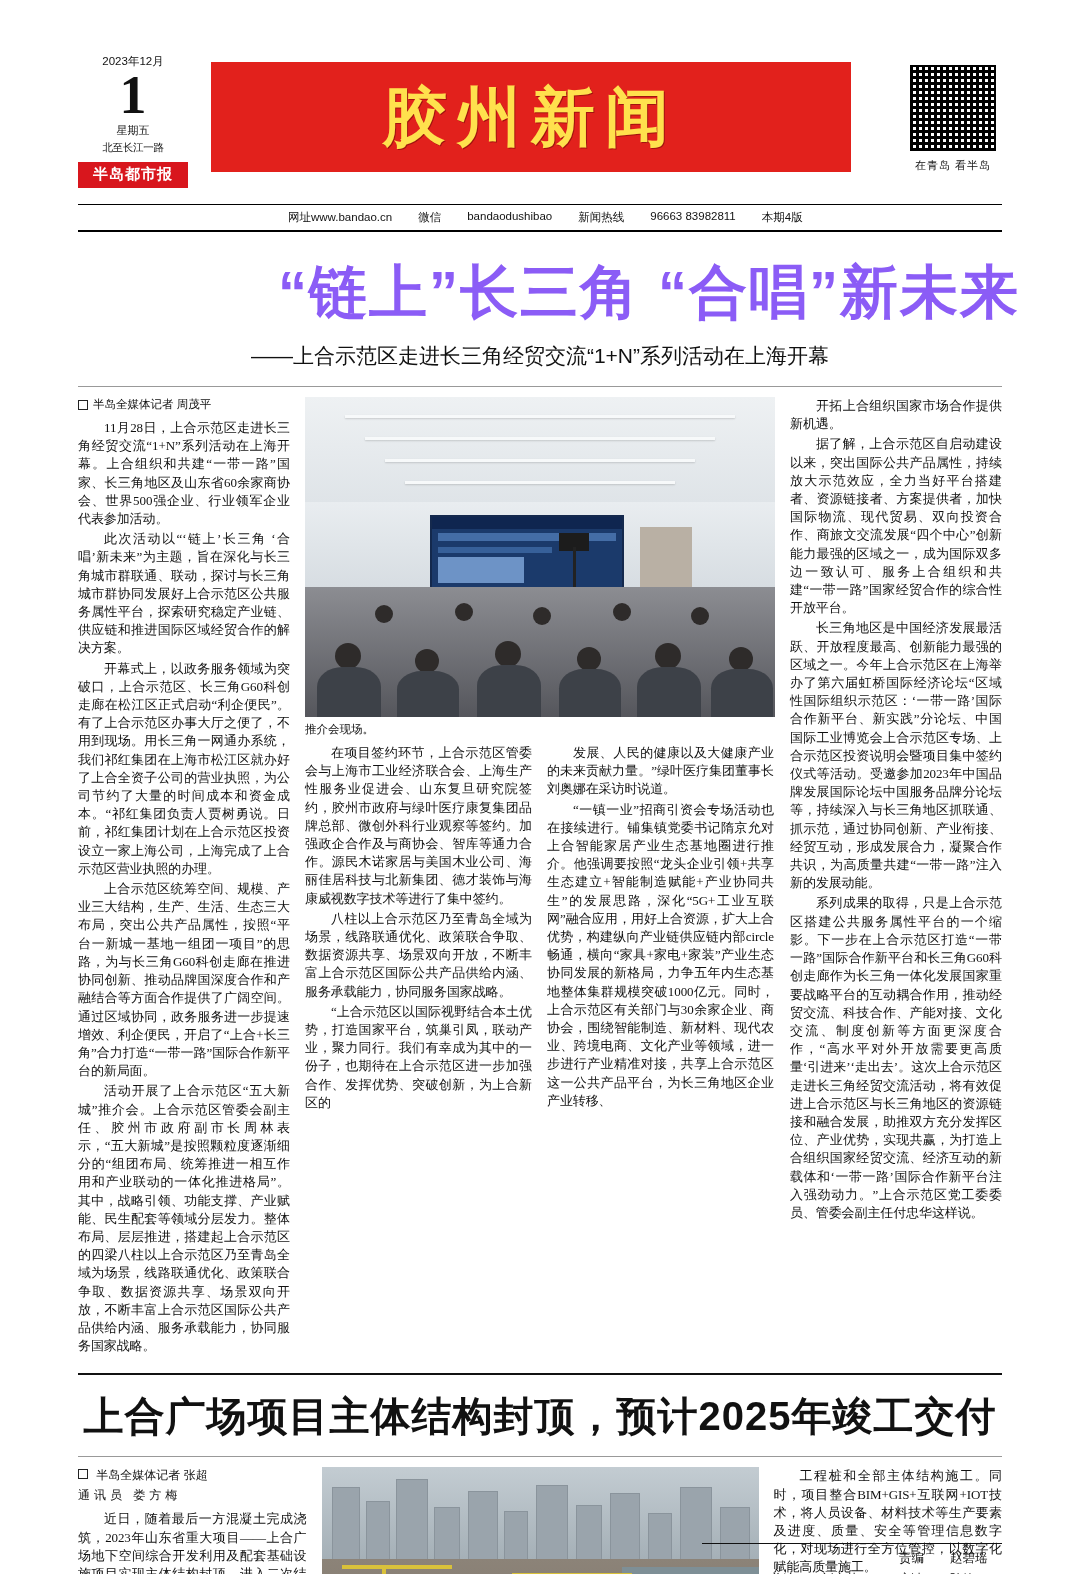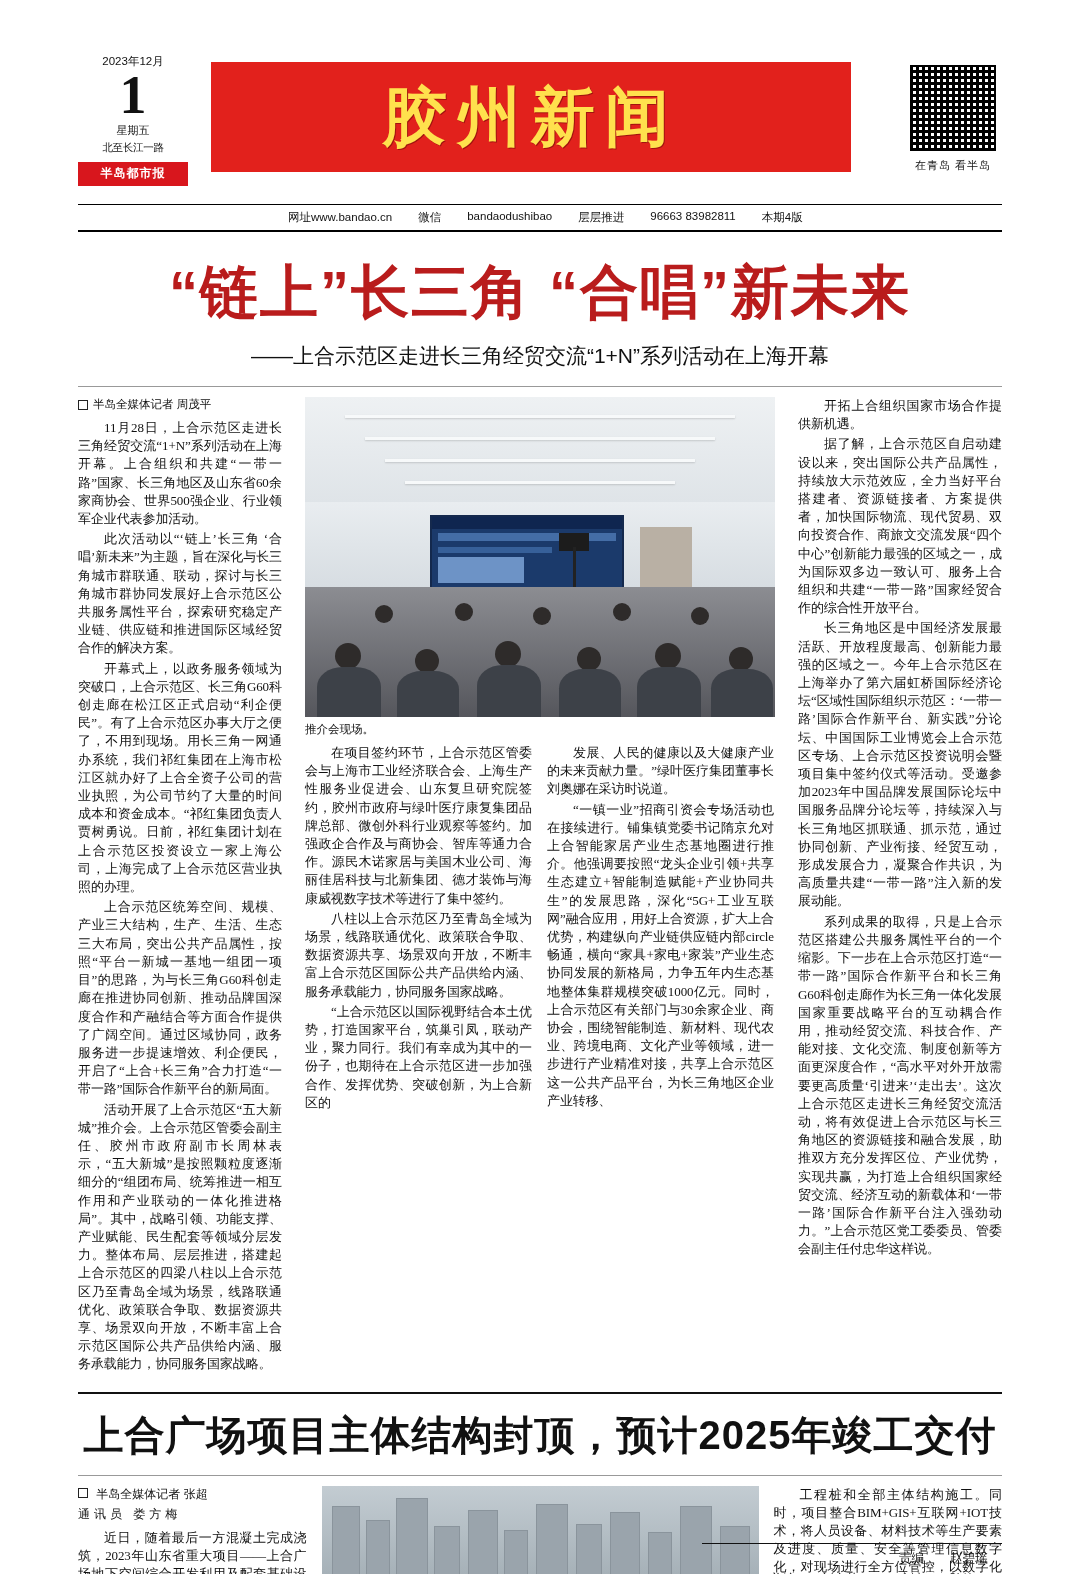--- a/index.html
+++ b/index.html
@@ -17,21 +17,21 @@
   .date-block{
     position:absolute;left:0;top:6px;width:110px;text-align:center;
     font-family:"Liberation Sans",sans-serif;
   }
   .date-block .ymd{font-size:11.5px;letter-spacing:0px;color:#111;margin-bottom:2px;}
   .date-block .bigday{font-size:54px;line-height:48px;font-weight:700;font-family:"Liberation Serif",serif;}
   .date-block .week{font-size:11px;margin-top:4px;}
   .date-block .lunar{font-size:10.5px;margin-top:3px;letter-spacing:-0.3px;}
   .bandao-logo{
     margin-top:7px;background:#d8161d;color:#fff;font-family:"Liberation Sans",sans-serif;
-    font-weight:700;font-size:12px;letter-spacing:1px;padding:3px 2px 4px;text-align:center;
+    font-weight:700;font-size:15px;letter-spacing:1px;padding:3px 2px 4px;text-align:center;
   }
   .title-red{
     position:absolute;left:133px;top:14px;width:640px;height:110px;background:#e2211c;
     display:flex;align-items:center;justify-content:center;
   }
   .title-red .t{
     font-family:"Liberation Serif",serif;font-weight:700;color:#ffe14d;
     font-size:64px;letter-spacing:10px;text-shadow:1px 1px 0 #a0140f;
   }
   .qr{
@@ -45,33 +45,33 @@
 
   .infobar{
     margin:6px 78px 0 78px;border-top:1px solid #000;border-bottom:2px solid #000;
     font-family:"Liberation Sans",sans-serif;font-size:11.5px;padding:5px 0 5px 0;
     display:flex;gap:26px;justify-content:flex-start;padding-left:210px;
   }
   .infobar span{white-space:nowrap;}
 
   
   .headline1{
-    margin:22px 60px 0 60px;text-align:center;
+    margin:22px 60px 0 60px;text-align:right;
     font-family:"Liberation Sans",sans-serif;font-weight:700;
-    font-size:58px;letter-spacing:2px;color:#b91c1c;
+    font-size:58px;letter-spacing:2px;color:#8b5cf6;
   }
   .subhead1{
     margin:10px 60px 0 60px;text-align:center;
     font-family:"Liberation Sans",sans-serif;font-size:21px;letter-spacing:0px;
   }
   .rule{margin:16px 78px 0 78px;border-top:1px solid #999;}
 
   
   .art1{
-    margin:10px 78px 0 78px;display:flex;gap:23px;position:relative;
+    margin:10px 78px 0 78px;display:flex;gap:15px;position:relative;
   }
   .col{width:220px;}
   .byline{
     font-family:"Liberation Sans",sans-serif;font-size:11.5px;margin-bottom:7px;
     display:flex;align-items:center;gap:5px;
   }
   .byline .box{display:inline-block;width:8px;height:8px;border:1px solid #222;}
   .p{
     font-size:13px;line-height:18.2px;text-align:justify;text-justify:inter-ideograph;
     text-indent:2em;margin:0 0 2px 0;letter-spacing:-0.1px;
@@ -156,21 +156,21 @@
     <div class="qr">
       <div class="code"></div>
       <div class="cap">在青岛 看半岛</div>
     </div>
   </div>
 
   <div class="infobar">
     <span>网址www.bandao.cn</span>
     <span>微信</span>
     <span>bandaodushibao</span>
-    <span>层层推进</span>
+    <span>新闻热线</span>
     <span>96663  83982811</span>
     <span>本期4版</span>
   </div>
 
   <div class="headline1">“链上”长三角 “合唱”新未来</div>
   <div class="subhead1">——上合示范区走进长三角经贸交流“1+N”系列活动在上海开幕</div>
   <div class="rule"></div>
 
   <div class="art1">
 

